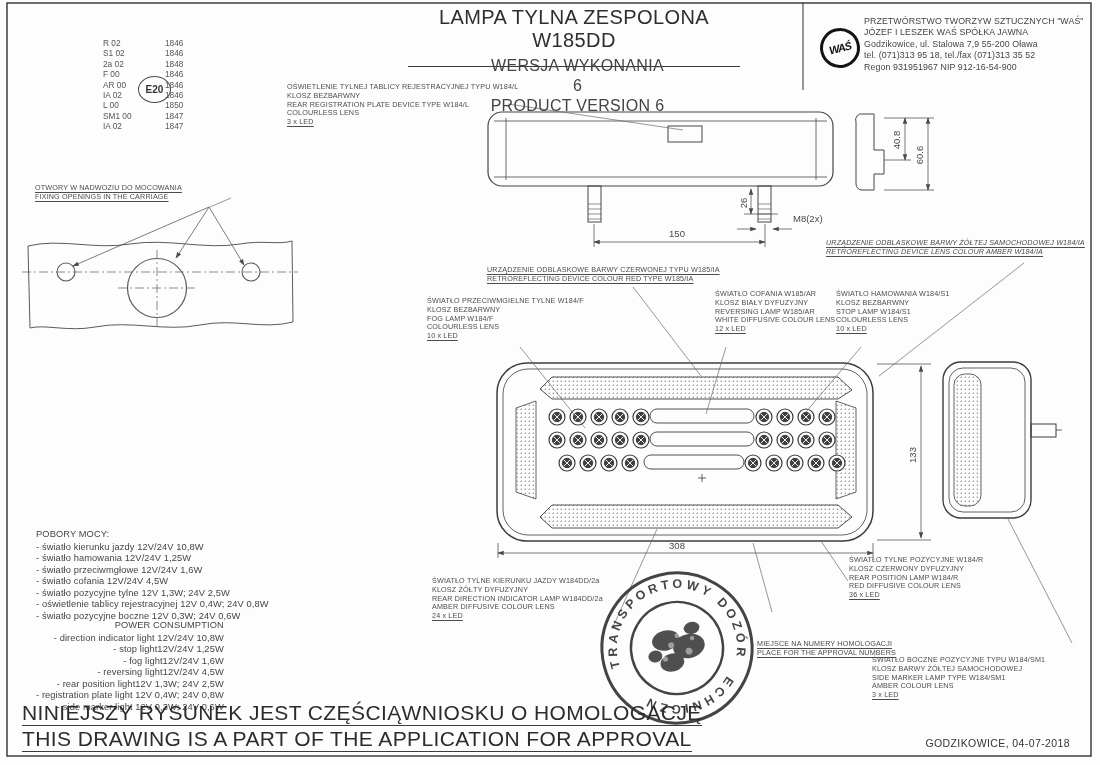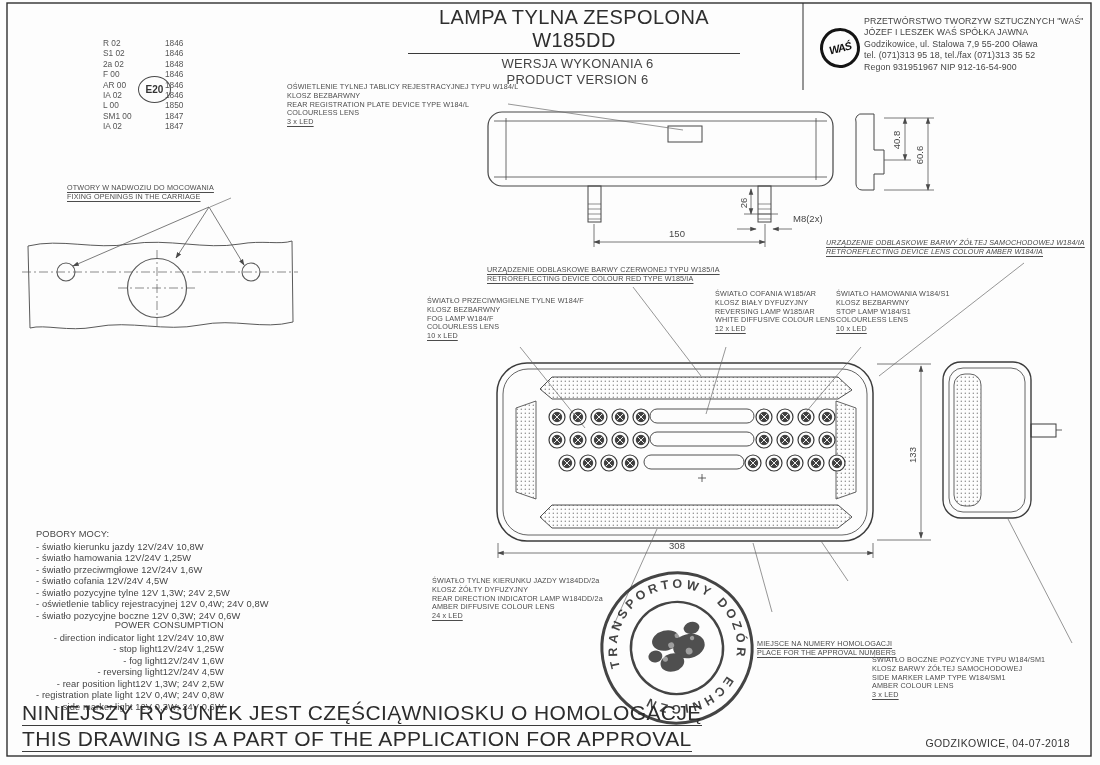--- a/index.html
+++ b/index.html
@@ -1,23 +1,23 @@
 <!DOCTYPE html>
 <html><head>
 <meta charset="utf-8">
 <style>
   html,body{margin:0;padding:0;background:#e8e8e8;}
   .page{position:relative;width:1100px;height:765px;background:#fdfdfd;overflow:hidden;
         font-family:"Liberation Sans",sans-serif;color:#333;}
   .abs{position:absolute;}
   svg.drawing{position:absolute;left:0;top:0;width:1100px;height:765px;}
   .title-block{left:408px;top:6px;width:332px;text-align:center;}
-  .title-line{font-size:20px;letter-spacing:.4px;color:#2e2e2e;border-bottom:1.3px solid #3a3a3a;padding-bottom:1px;}
+  .title-line{font-size:20px;letter-spacing:.4px;color:#2e2e2e;border-bottom:1.3px solid #3a3a3a;padding-bottom:14px;}
   .title-line.en{font-size:19px;}
-  .version{left:490px;top:56px;width:175px;text-align:center;font-size:13px;line-height:1.25;color:#444;letter-spacing:.3px;}
+  .version{left:490px;top:56px;width:175px;text-align:center;font-size:16px;line-height:1.25;color:#444;letter-spacing:.3px;}
   .company{left:864px;top:16px;font-size:8.8px;line-height:1.3;color:#444;letter-spacing:.1px;}
   .logo{left:820px;top:28px;width:34px;height:34px;border:3px solid #141414;border-radius:50%;
         display:flex;align-items:center;justify-content:center;font-weight:bold;font-style:italic;
         font-size:11px;color:#111;transform:rotate(-14deg);letter-spacing:-1px;}
   .revtable{left:103px;top:38px;font-size:8.3px;line-height:10.4px;color:#555;}
   .revtable .row{display:flex;}
   .revtable .code{width:62px;}
   .emark{left:138px;top:76px;width:31px;height:25px;border:1.6px solid #4a4a4a;border-radius:50%;
          display:flex;align-items:center;justify-content:center;font-size:10px;font-weight:bold;color:#333;}
   .callout{font-size:7.2px;line-height:1.22;color:#4c4c4c;white-space:nowrap;letter-spacing:.15px;}
@@ -263,21 +263,21 @@
       <span class="code">SM1 00</span>
       <span class="num">1847</span>
     </div>
       <div class="row">
       <span class="code">IA 02</span>
       <span class="num">1847</span>
     </div>
     </div>
   <div class="abs emark">E20</div>
 
-  <div class="abs callout ul" style="left:35px;top:184px;margin-left:32px;">
+  <div class="abs callout ul" style="left:35px;top:184px;">
       <div>OTWORY W NADWOZIU DO MOCOWANIA</div>
       <div>FIXING OPENINGS IN THE CARRIAGE</div>
     </div>
   <div class="abs callout ul-last" style="left:287px;top:83px;">
       <div>OŚWIETLENIE TYLNEJ TABLICY REJESTRACYJNEJ TYPU W184/L</div>
       <div>KLOSZ BEZBARWNY</div>
       <div>REAR REGISTRATION PLATE DEVICE TYPE W184/L</div>
       <div>COLOURLESS LENS</div>
       <div>3 x LED</div>
     </div>
@@ -309,20 +309,27 @@
       <div>STOP LAMP W184/S1</div>
       <div>COLOURLESS LENS</div>
       <div>10 x LED</div>
     </div>
   <div class="abs callout ul-last" style="left:432px;top:577px;">
       <div>ŚWIATŁO TYLNE KIERUNKU JAZDY W184DD/2a</div>
       <div>KLOSZ ŻÓŁTY DYFUZYJNY</div>
       <div>REAR DIRECTION INDICATOR LAMP W184DD/2a</div>
       <div>AMBER DIFFUSIVE COLOUR LENS</div>
       <div>24 x LED</div>
+    </div>
+  <div class="abs callout ul-last" style="left:849px;top:556px;">
+      <div>ŚWIATŁO TYLNE POZYCYJNE W184/R</div>
+      <div>KLOSZ CZERWONY DYFUZYJNY</div>
+      <div>REAR POSITION LAMP W184/R</div>
+      <div>RED DIFFUSIVE COLOUR LENS</div>
+      <div>36 x LED</div>
     </div>
   <div class="abs callout ul" style="left:757px;top:612px;margin-top:28px;">
       <div>MIEJSCE NA NUMERY HOMOLOGACJI</div>
       <div>PLACE FOR THE APPROVAL NUMBERS</div>
     </div>
   <div class="abs callout ul-last" style="left:872px;top:644px;margin-top:12px;">
       <div>ŚWIATŁO BOCZNE POZYCYJNE TYPU W184/SM1</div>
       <div>KLOSZ BARWY ŻÓŁTEJ SAMOCHODOWEJ</div>
       <div>SIDE MARKER LAMP  TYPE W184/SM1</div>
       <div>AMBER COLOUR LENS</div>

